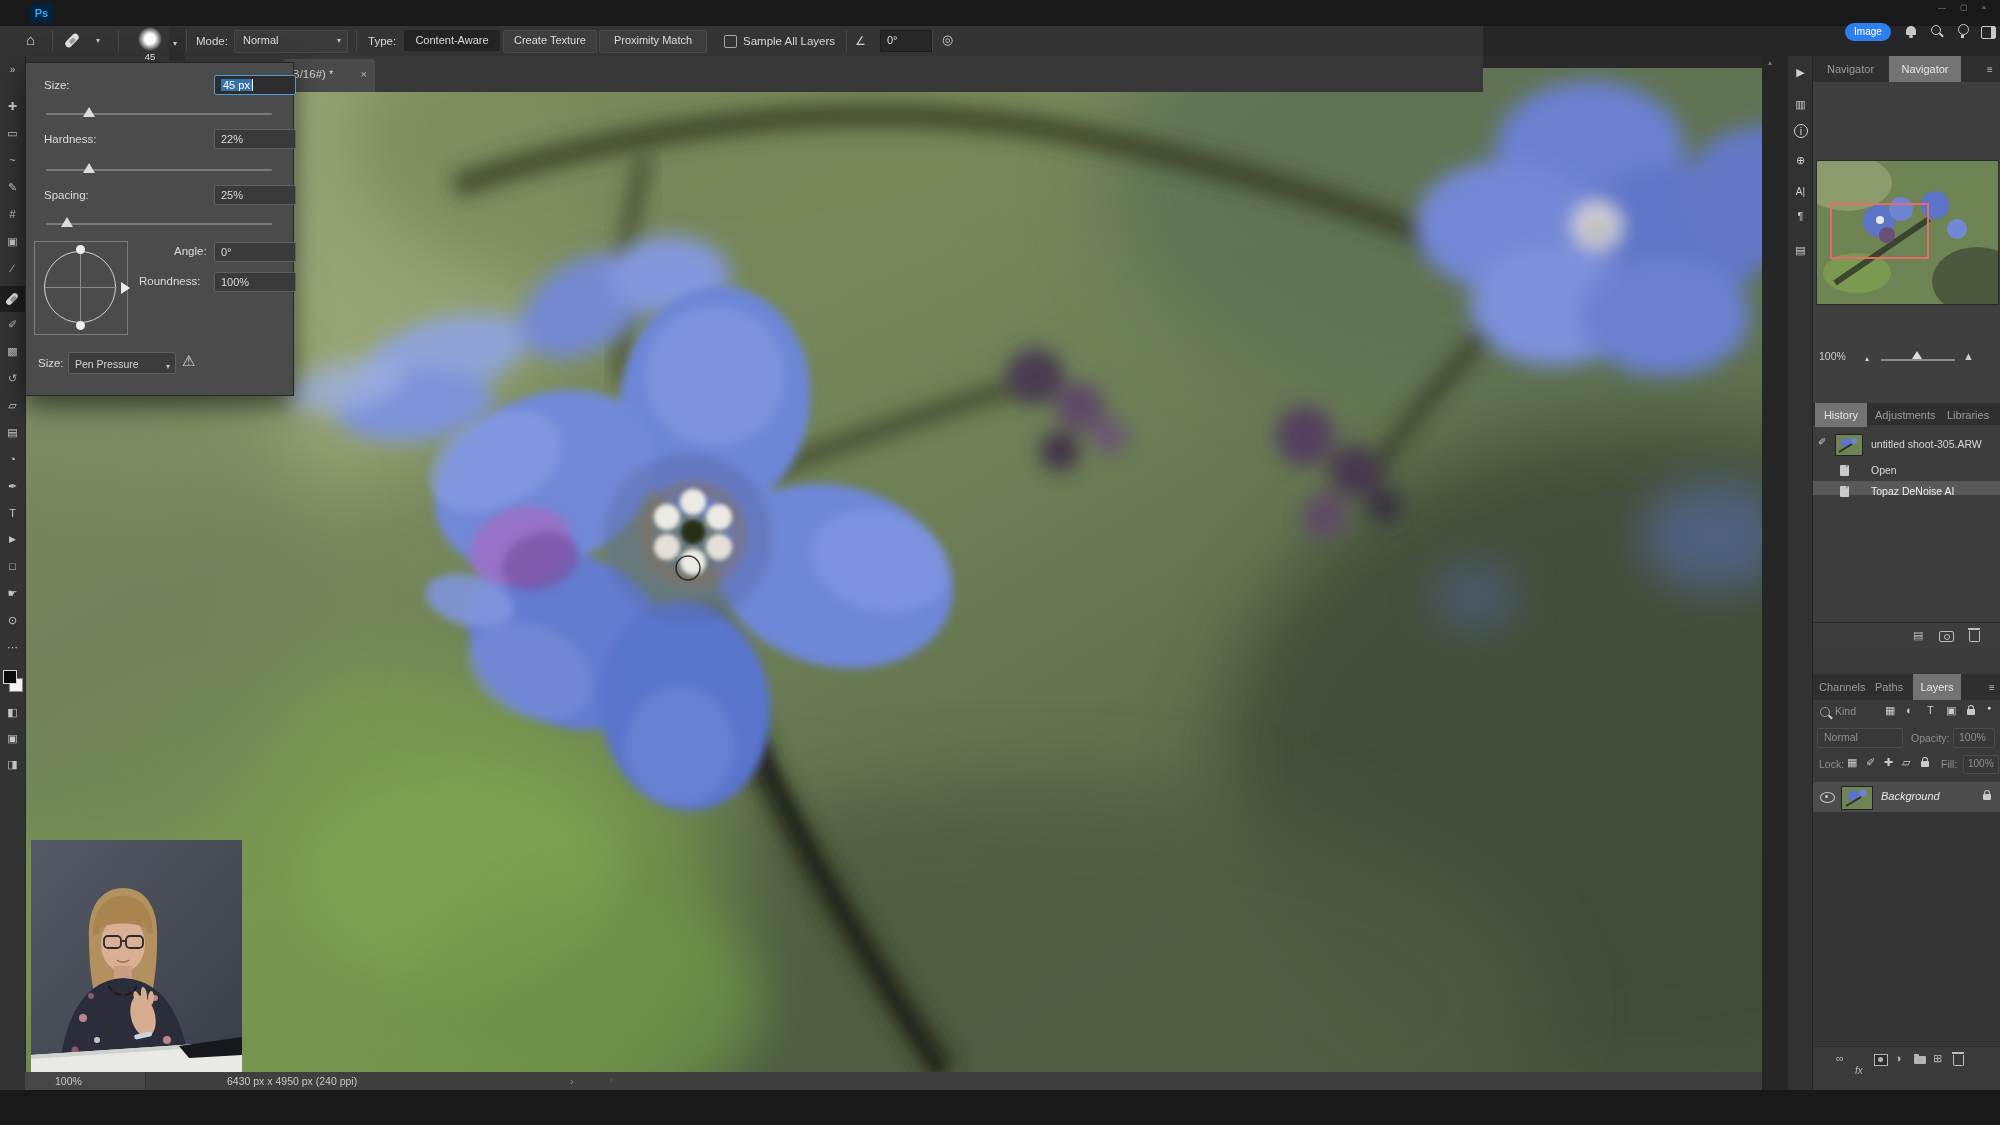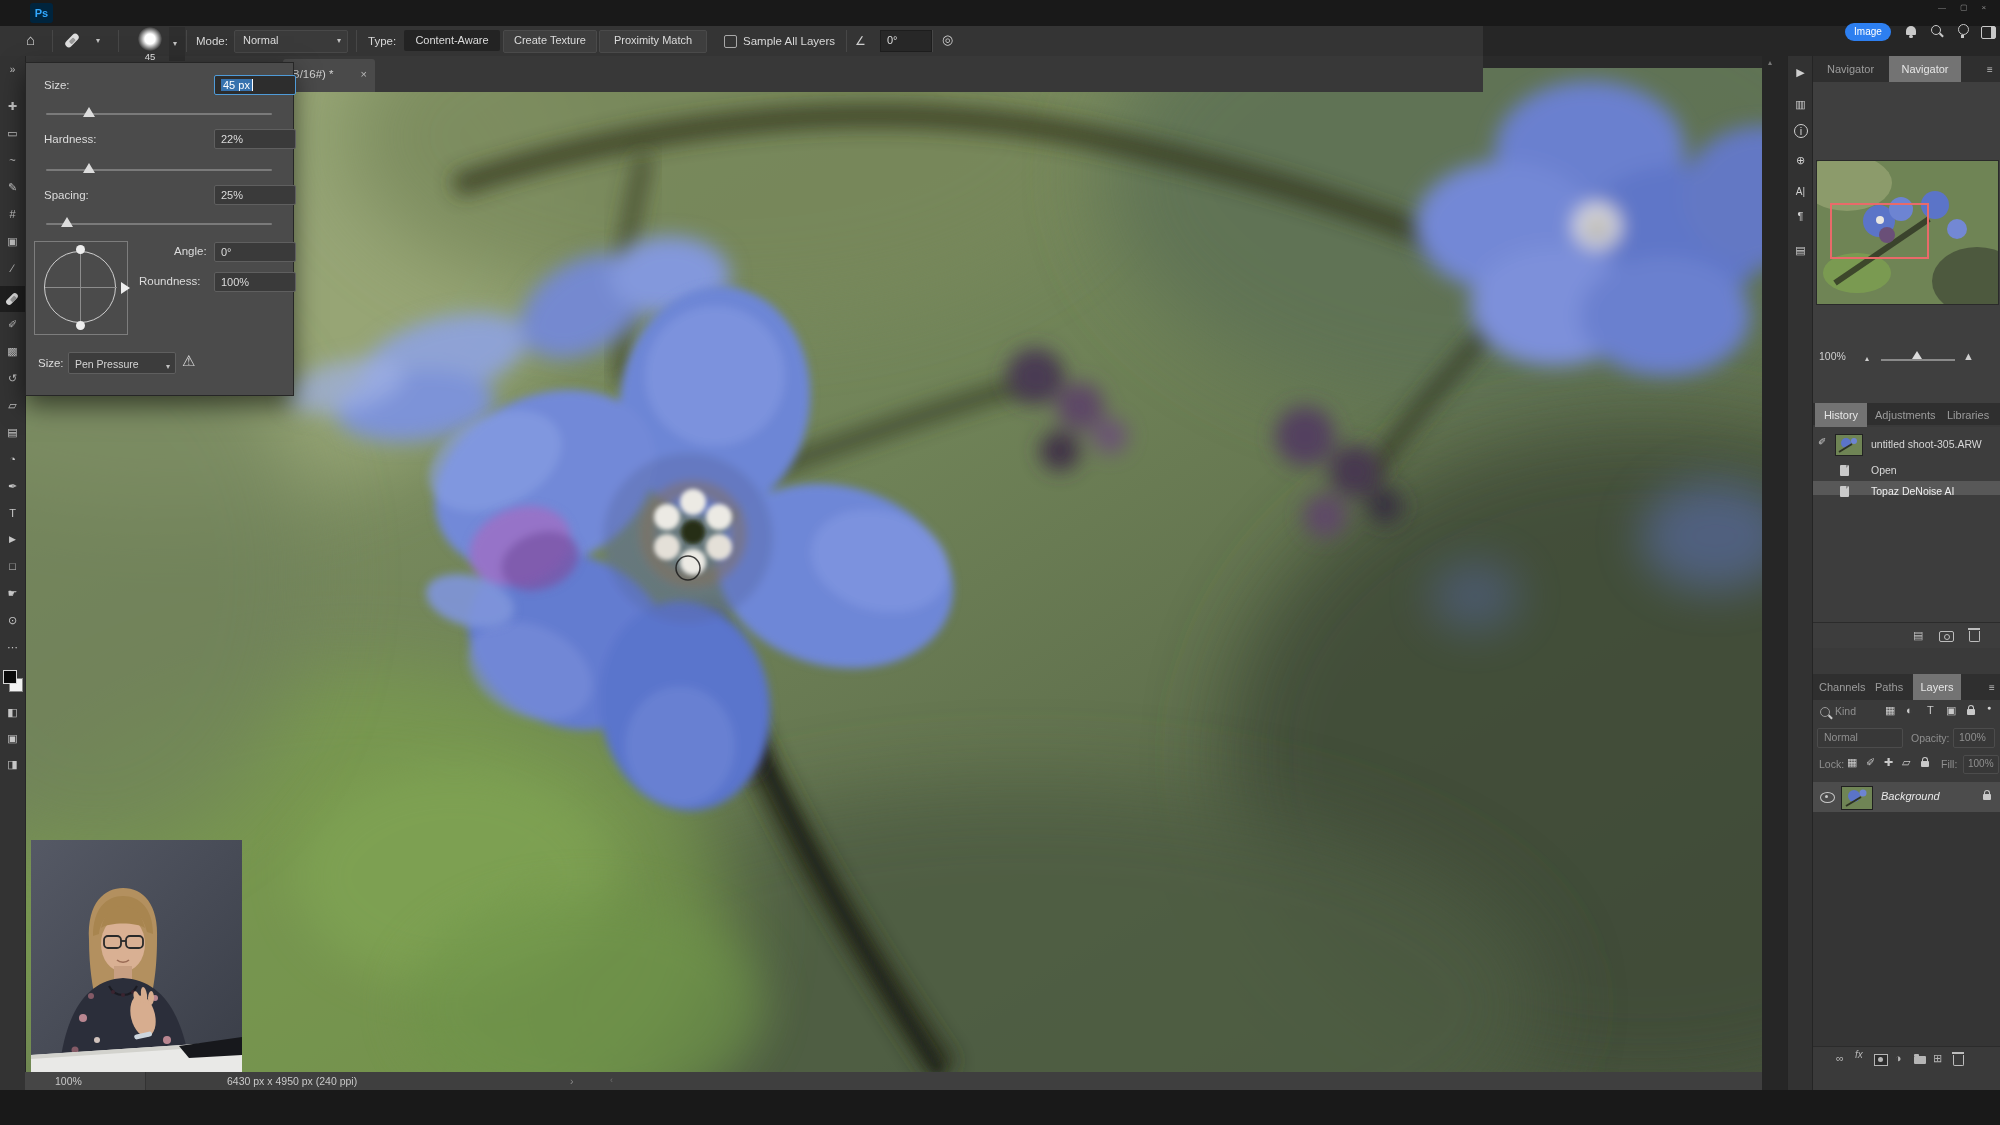--- a/index.html
+++ b/index.html
@@ -461,21 +461,21 @@
           <circle cx="21" cy="6" r="3.5" fill="#6d84d2"></circle>
             <path d="M 4,19 L 19,10" stroke="#2e3322" stroke-width="2"></path>
         </svg>
         <span class="abs" style="left:68px;top:8px;color:#e8e8e8;font-size:11px;font-style:italic">Background</span>
         <span class="abs lockicon" style="left:170px;top:12px"></span>
       </div>
       <div class="abs" style="left:0;top:112px;width:188px;height:234px;background:#353535"></div>
 
       <div class="abs" style="left:0;top:346px;width:188px;height:26px;border-top:1px solid #2b2b2b;background:#3a3a3a">
         <span class="abs" style="left:23px;top:5px;color:#b5b5b5;font-size:11px">∞</span>
-        <span class="abs" style="left:42px;top:2px;color:#b5b5b5;font-size:10px;font-style:italic">fx</span>
+        <span class="abs" style="left:42px;top:18px;color:#b5b5b5;font-size:10px;font-style:italic">fx</span>
         <span class="abs maskicon" style="left:61px;top:7px"></span>
         <span class="abs" style="left:82px;top:5px;color:#b5b5b5;font-size:11px">◑</span>
         <span class="abs foldericon" style="left:101px;top:9px"></span>
         <span class="abs" style="left:120px;top:5px;color:#b5b5b5;font-size:11px">⊞</span>
         <span class="abs trashicon" style="left:140px;top:8px"></span>
       </div>
     </div>
   </div>
 
   <svg class="abs" style="left:31px;top:840px;z-index:10" width="211" height="232" viewBox="0 0 211 232">

